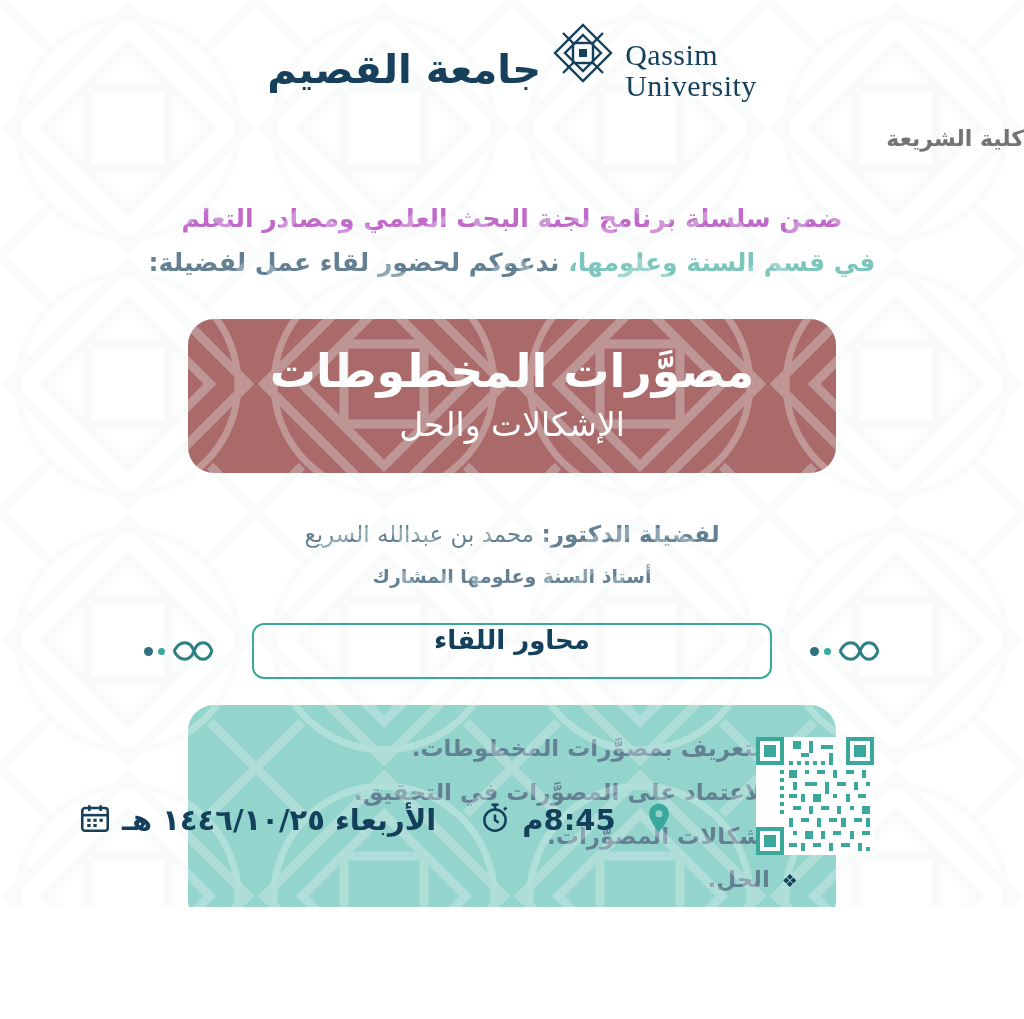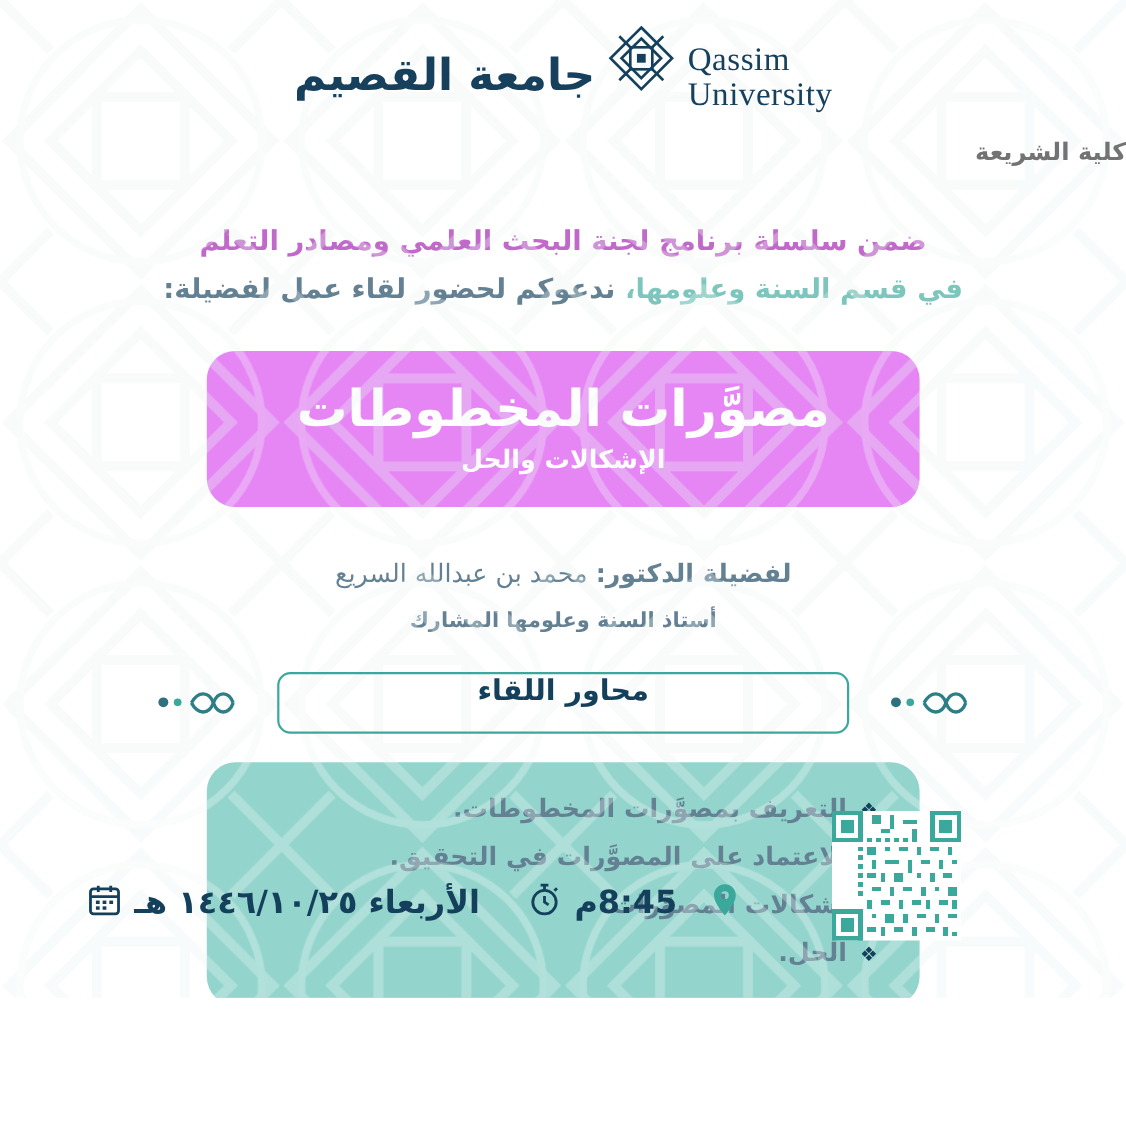--- a/index.html
+++ b/index.html
@@ -103,37 +103,37 @@
     color: #14405c;
   }
   .intro .accent {
     color: #3aa99b;
   }
 
   
   .title-box {
     margin: 34px auto 0;
     width: 648px;
-    background: #d946ef;
+    background: #7f1d1d;
     border-radius: 26px;
     padding: 24px 20px 28px;
     text-align: center;
     direction: rtl;
     box-sizing: border-box;
   }
   .title-main {
     font-size: 46px;
     font-weight: bold;
     color: #ffffff;
     line-height: 1.25;
   }
   .title-sub {
     margin-top: 4px;
-    font-size: 23px;
-    font-weight: bold;
+    font-size: 33px;
+    font-weight: normal;
     color: #ffffff;
     line-height: 1.25;
   }
 
   
   .speaker {
     margin-top: 34px;
     text-align: center;
     direction: rtl;
   }

